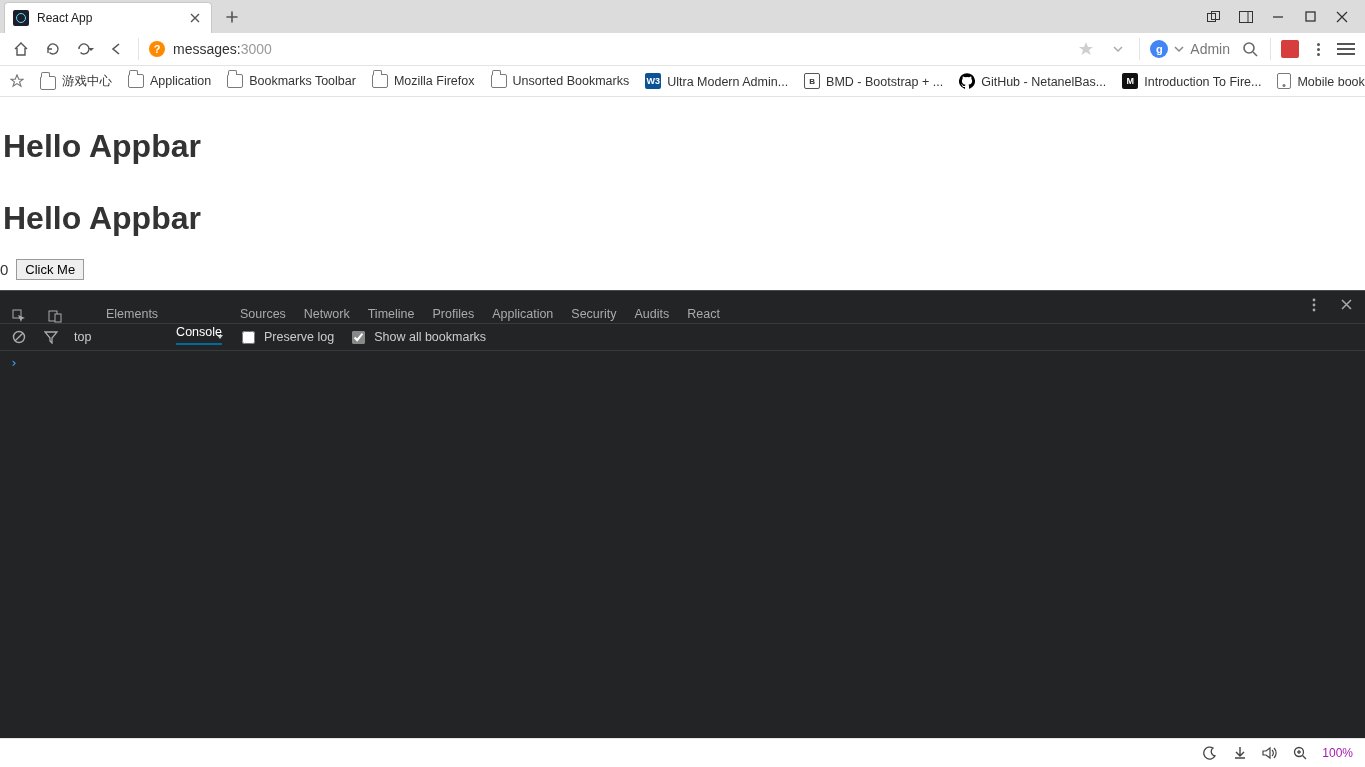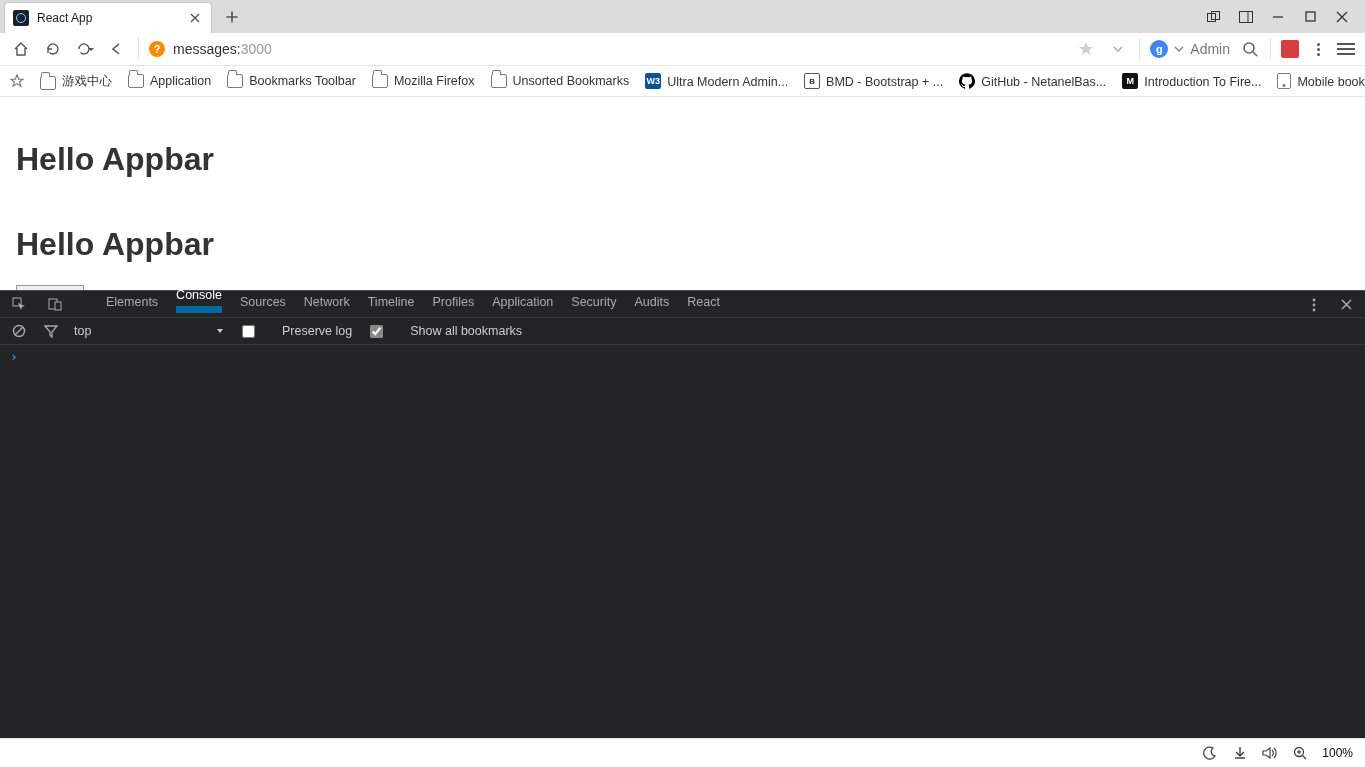--- a/index.html
+++ b/index.html
@@ -47,42 +47,42 @@
   .bm-bmd { background:#fff; border:1px solid #555; color:#333; font-size:8px; }
   .bm-gh { color:#000; }
   .bm-m { background:#111; }
   .bm-mobile { margin-left:auto; }
   .bm-star { width:16px; height:16px; display:flex; align-items:center; justify-content:center; color:#777; }
   .bm-device { width:14px; height:16px; border:1.5px solid #7a7a7a; border-radius:2px; position:relative; }
   .bm-device::after { content:""; position:absolute; bottom:1px; left:50%; transform:translateX(-50%); width:3px; height:3px; border-radius:50%; background:#7a7a7a; }
 
   
   .viewport { flex:0 0 auto; height:193px; padding:0; background:#fff; overflow:hidden; }
-  .viewport h1 { margin:16px; font-weight:700; font-size:32px; padding:28px 0 0 0; }
+  .viewport h1 { margin:3px; font-weight:700; font-size:32px; padding:28px 0 0 0; }
   .viewport h1 + h1 { padding-top:32px; }
   .click-row { margin-top:22px; display:flex; align-items:center; gap:8px; padding-left:0; }
   .click-row .count { font-size:15px; }
   .click-row button { font-size:13px; padding:2px 8px; background:#efefef; border:1px solid #9a9a9a; cursor:pointer; }
 
   
   .devtools { flex:1; display:flex; flex-direction:column; background:#222426; color:#bbb; border-top:1px solid #4a4a4a; min-height:0; }
-  .dt-tabs { height:27px; display:flex; align-items:flex-end; padding:4px 10px; gap:18px; font-size:12.5px; color:#aaa; border-bottom:1px solid #3a3a3a; position:relative; }
+  .dt-tabs { height:27px; display:flex; align-items:flex-start; padding:16px 10px; gap:18px; font-size:12.5px; color:#aaa; border-bottom:1px solid #3a3a3a; position:relative; }
   .dt-tabs .dt-tab { cursor:pointer; padding-bottom:4px; }
-  .dt-tabs .dt-tab.active { color:#fff; border-bottom:7px solid #0369a1; }
+  .dt-tabs .dt-tab.active { color:#fff; border-bottom:2px solid #0369a1;margin-top:18px; }
   .dt-ico { width:18px; height:18px; display:flex; align-items:center; justify-content:center; color:#aaa; cursor:pointer; }
   .dt-right { position:absolute; right:10px; top:0; height:27px; display:flex; align-items:center; gap:14px; }
   .dt-toolbar { height:27px; display:flex; align-items:center; padding:0 10px; gap:14px; font-size:12.5px; color:#ccc; border-bottom:1px solid #3a3a3a; }
   .dt-select { display:flex; align-items:center; gap:0; flex:0 0 150px; }
-  .dt-check { display:flex; align-items:center; gap:24px; }
+  .dt-check { display:flex; align-items:center; gap:6px; }
   .dt-check input { accent-color:#888; }
   .dt-console { flex:1; background:#222426; padding:4px 10px; }
   .dt-prompt { color:#4aa3ff; font-family:monospace; font-size:13px; }
 
   
-  .taskbar { height:22px; background:#fff; border-top:1px solid #e5e5e5; display:flex; align-items:center; justify-content:flex-end; padding:14px 12px; gap:14px; font-size:12px; color:#000000; }
+  .taskbar { height:22px; background:#fff; border-top:1px solid #e5e5e5; display:flex; align-items:center; justify-content:flex-end; padding:14px 12px; gap:14px; font-size:12px; color:#a21caf; }
   .tray-ico { width:16px; height:16px; display:flex; align-items:center; justify-content:center; color:#444; }
 
   svg { display:block; }
 </style>
 </head>
 <body>
 
 <div class="tab-strip">
   <div class="tab">
     <div class="favicon"></div>

